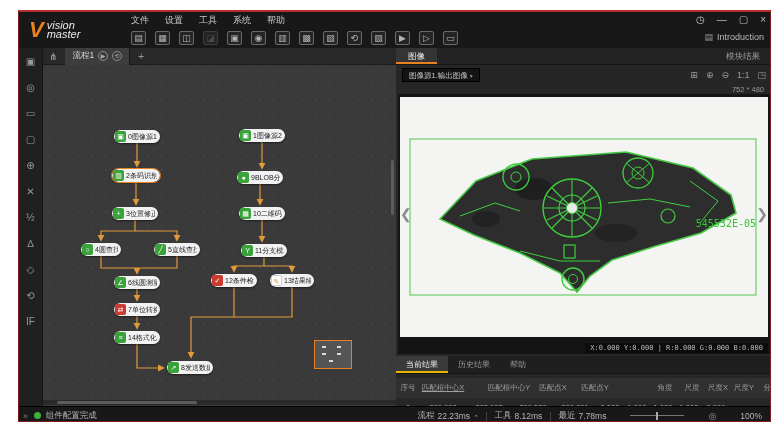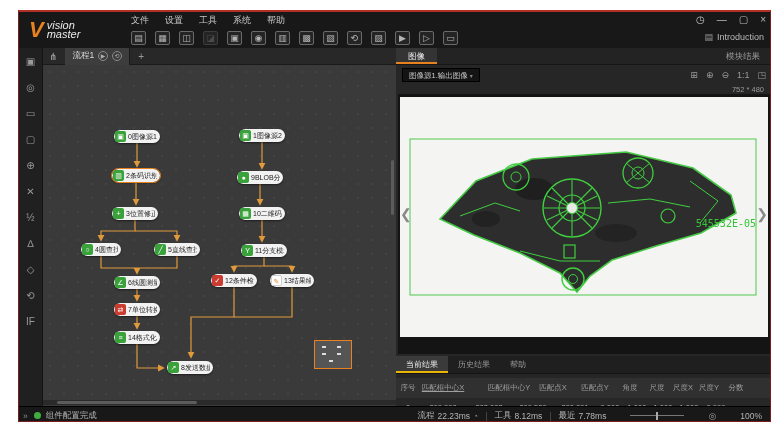--- a/index.html
+++ b/index.html
@@ -335,35 +335,36 @@
             <path d="M60,105 L95,92 L120,100"></path>
             <path d="M290,70 L318,90 L300,112"></path>
             <path d="M120,140 L160,150 L200,150"></path>
             <path d="M208,92 L250,88 L290,96"></path>
           </g>
           <text x="356" y="116" text-anchor="end" fill="#35c435" font-size="10" font-family="DejaVu Sans Mono, monospace" id="overlay-label">545532E-05</text>
         </svg>
       </div>
       <span class="chev prev">❮</span>
       <span class="chev next">❯</span>
+      <span class="px-chip">X:0.000 Y:0.000 | R:0.000 G:0.000 B:0.000</span>
     </div>
 
     <div class="result-tabs">
         <span class="r-tab active">当前结果</span>
         <span class="r-tab">历史结果</span>
         <span class="r-tab">帮助</span>
       </div>
     <div class="result-table">
         <div class="t-row head">
           <span class="t-cell" style="width: 24px;">序号</span>
           <span class="t-cell" style="width: 46px; text-decoration: underline;">匹配框中心X</span>
           <span class="t-cell" style="width: 46px; margin-left: 20px;">匹配框中心Y</span>
           <span class="t-cell" style="width: 42px;">匹配点X</span>
           <span class="t-cell" style="width: 42px;">匹配点Y</span>
-          <span class="t-cell" style="width: 28px;">角度</span>
+          <span class="t-cell" style="width: 28px; margin-left: 35px;">角度</span>
           <span class="t-cell" style="width: 26px;">尺度</span>
           <span class="t-cell" style="width: 26px;">尺度X</span>
           <span class="t-cell" style="width: 26px;">尺度Y</span>
           <span class="t-cell" style="width: 28px;">分数</span>
         </div>
         <div class="t-row body">
           <span class="t-cell" style="width: 24px;">0</span>
           <span class="t-cell" style="width: 46px;">369.998</span>
           <span class="t-cell" style="width: 46px;">282.003</span>
           <span class="t-cell" style="width: 42px;">369.529</span>

